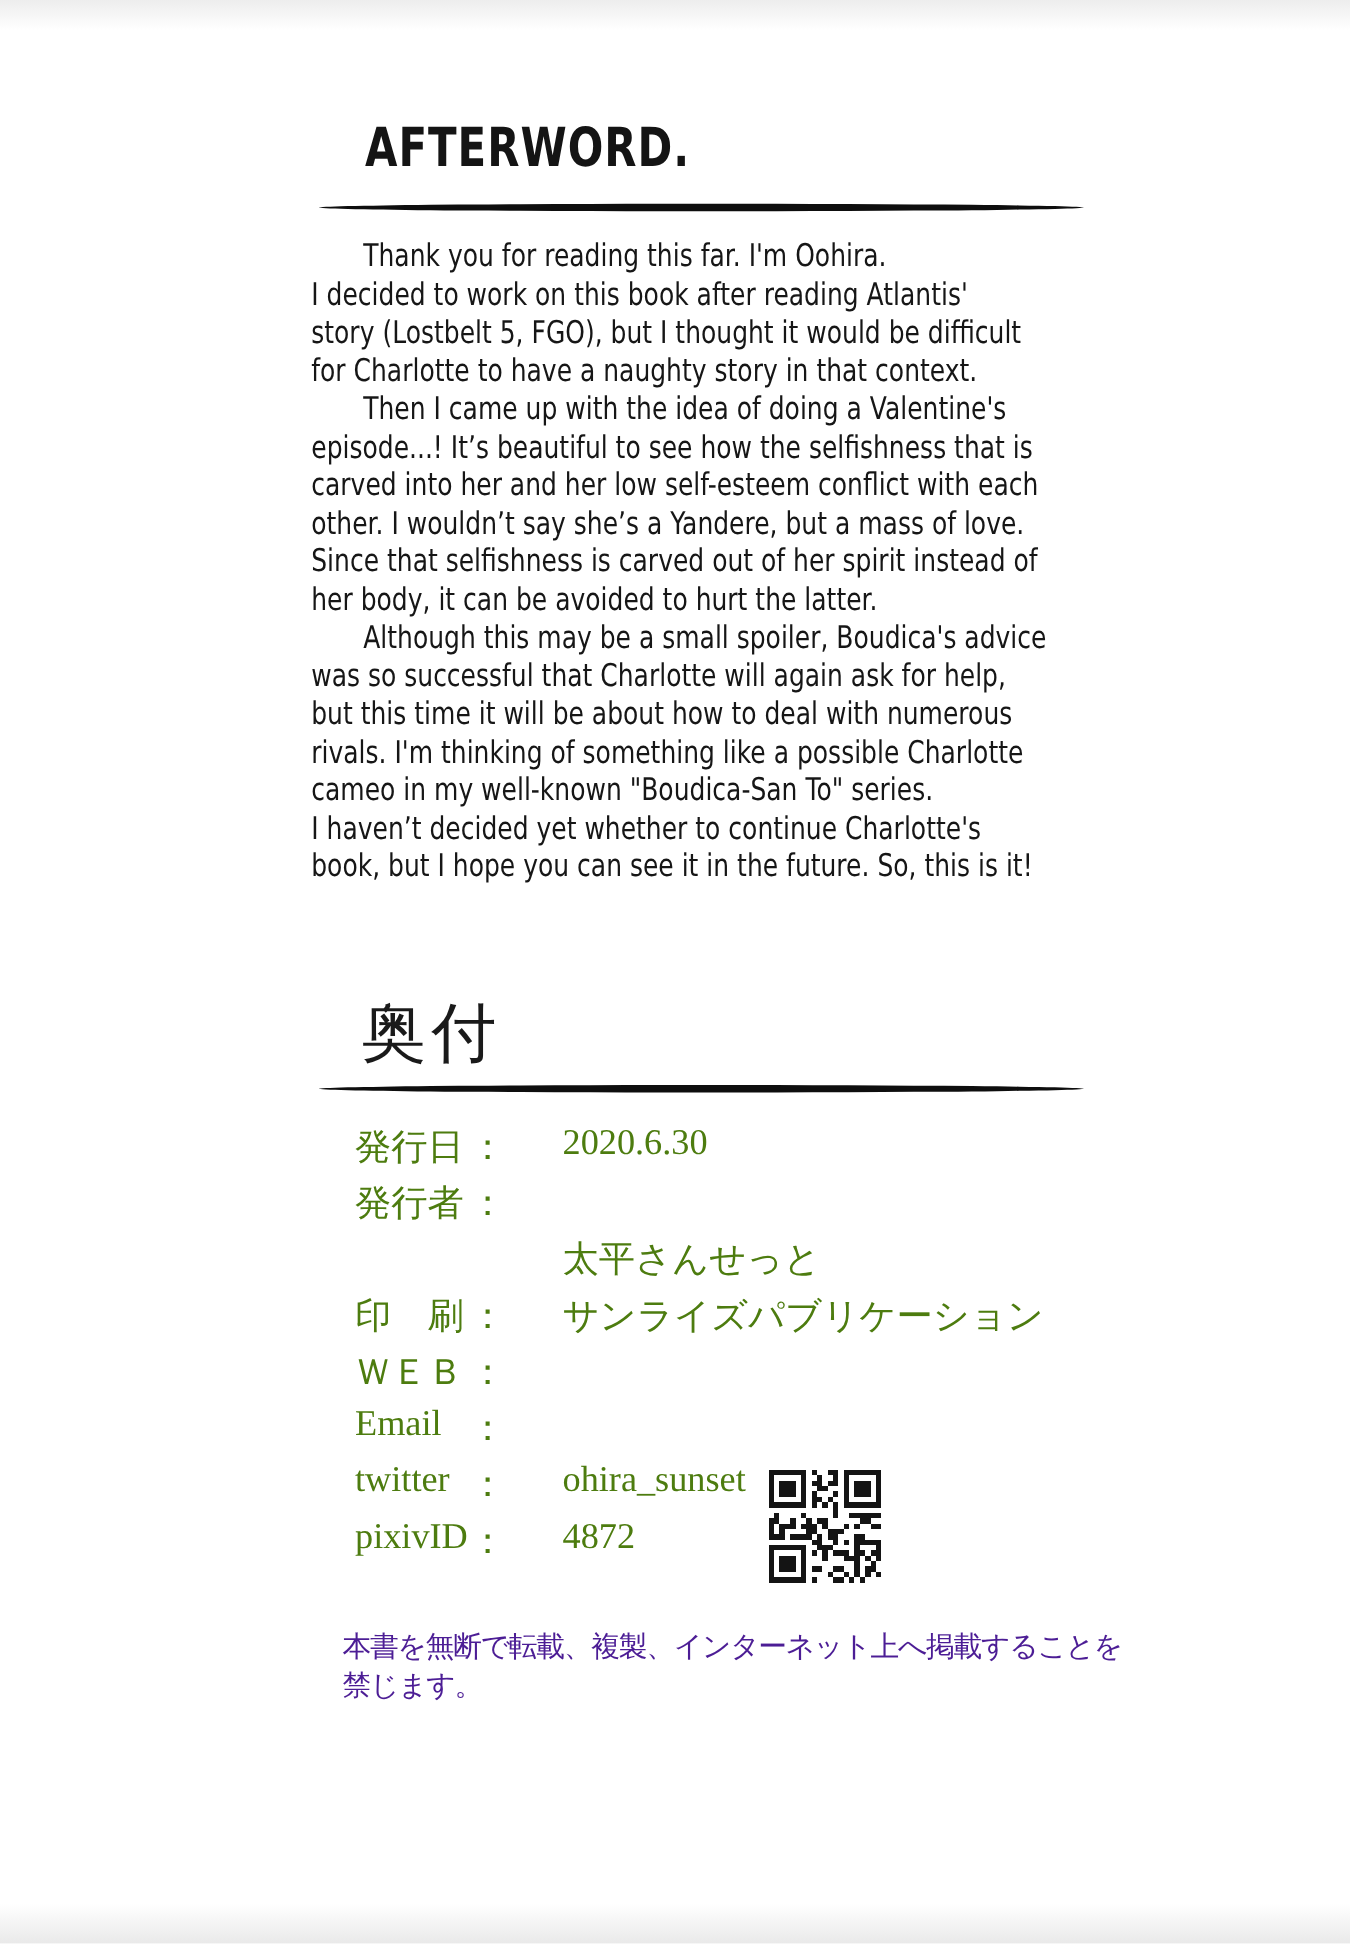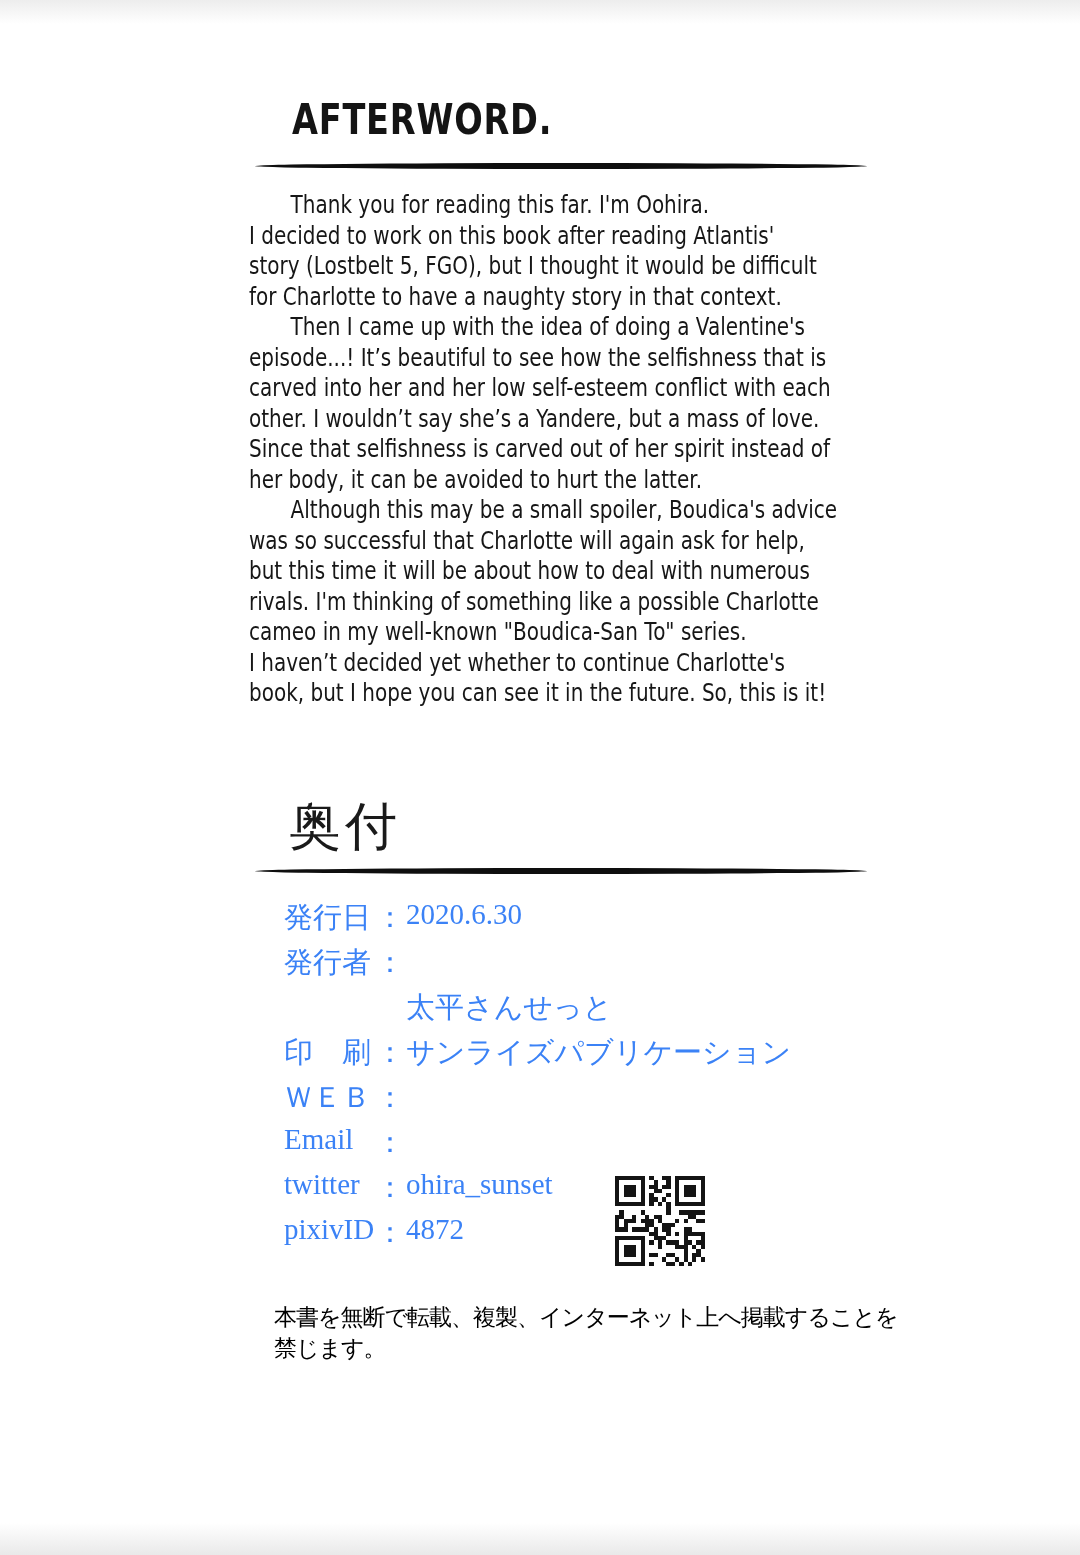--- a/index.html
+++ b/index.html
@@ -37,33 +37,33 @@
   }
   .line { height:30.5px; }
   .line.indent { padding-left:52px; }
   .jp { font-family:"Liberation Serif","DejaVu Serif", serif; }
   .okuzuke-title {
     position:absolute; left:289px; top:792px;
     font-size:52px; color:#1a1a1a; letter-spacing:4px;
   }
   .colophon {
     position:absolute; left:284px; top:898px;
-    font-size:29px; color:#3b82f6;
+    font-size:29px; color:#4d7c0f;
   }
   .colophon-row { display:flex; height:45px; align-items:flex-start; white-space:pre; }
   .colophon-label { display:inline-block; width:90px; white-space:pre; }
   .colophon-sep { display:inline-block; width:32px; text-align:center; }
-  .colophon-value { display:inline-block; white-space:pre; }
+  .colophon-value { display:inline-block; white-space:pre;margin-left:44px; }
   .qr {
     position:absolute; left:615px; top:1175px; width:90px; height:92px;
   }
   .disclaimer {
     position:absolute; left:274px; top:1302px;
     font-size:23px; line-height:31px; letter-spacing:-1px;
-    color:#000000; white-space:nowrap;font-family:Liberation Serif, serif;
+    color:#4c1d95; white-space:nowrap;font-family:Liberation Serif, serif;
   }
 </style>
 </head>
 <body>
 
 <div class="page">
 
   <div class="edge-top"></div>
 
   <div class="afterword-title">AFTERWORD.</div>

